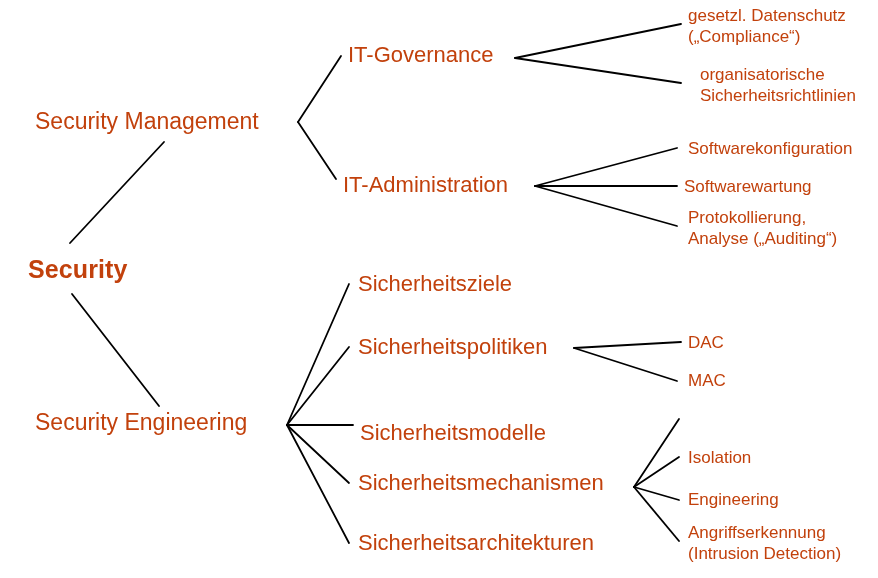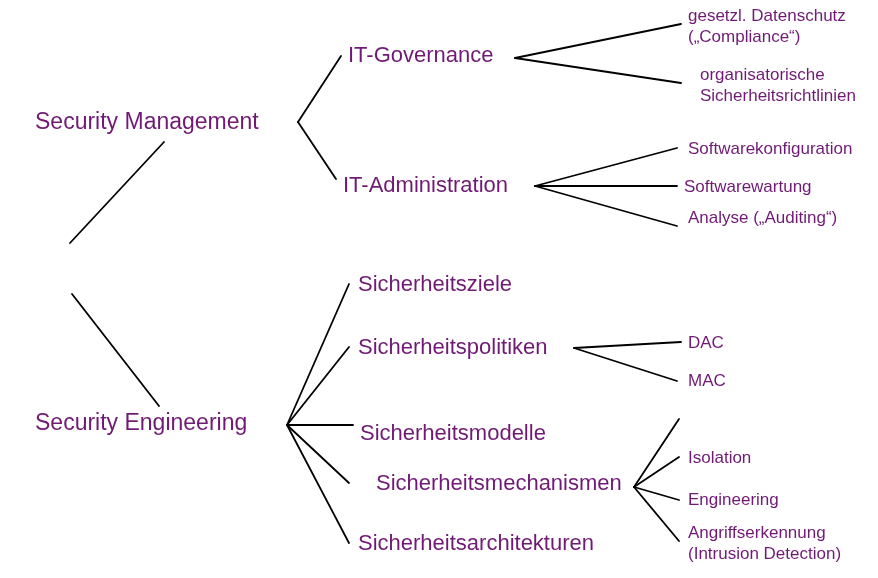--- a/index.html
+++ b/index.html
@@ -24,21 +24,21 @@
     left: 0;
     top: 0;
     width: 878px;
     height: 578px;
     pointer-events: none;
   }
   .node {
     position: absolute;
     white-space: nowrap;
     line-height: 1.15;
-    color: #701a75;
+    color: #c2410c;
   }
   
   .lvl-root {
     font-size: 25px;
     font-weight: bold;
     letter-spacing: 0.1px;
   }
   
   .lvl-1 {
     font-size: 23px;
@@ -90,54 +90,56 @@
       <line x1="574" y1="348" x2="681" y2="342"></line>
       <line x1="574" y1="348" x2="677" y2="381"></line>
 
       <line x1="634" y1="487" x2="679" y2="419"></line>
       <line x1="634" y1="487" x2="679" y2="457"></line>
       <line x1="634" y1="487" x2="679" y2="500"></line>
       <line x1="634" y1="487" x2="679" y2="541"></line>
     </g>
   </svg>
 
+  <div class="node lvl-root" style="left:28px; top:255px;">Security</div>
 
   <div class="node lvl-1" style="left:35px; top:108px;">Security Management</div>
 
   <div class="node lvl-1" style="left:35px; top:409px;">Security Engineering</div>
 
   <div class="node lvl-2" style="left:348px; top:42px;">IT-Governance</div>
 
   <div class="node lvl-2" style="left:343px; top:172px;">IT-Administration</div>
 
   <div class="node lvl-2" style="left:358px; top:271px;">Sicherheitsziele</div>
 
   <div class="node lvl-2" style="left:358px; top:334px;">Sicherheitspolitiken</div>
 
   <div class="node lvl-2" style="left:360px; top:412px;margin-top:8px;">Sicherheitsmodelle</div>
 
-  <div class="node lvl-2" style="left:376px; top:470px;">Sicherheitsmechanismen</div>
+  <div class="node lvl-2" style="left:358px; top:470px;">Sicherheitsmechanismen</div>
 
   <div class="node lvl-2" style="left:358px; top:530px;">Sicherheitsarchitekturen</div>
 
   <div class="node lvl-3" style="left:688px; top:6px;">
     <span class="leaf-line">gesetzl. Datenschutz</span>
     <span class="leaf-line">(„Compliance“)</span>
   </div>
 
   <div class="node lvl-3" style="left:688px; top:65px;margin-left:12px;">
     <span class="leaf-line">organisatorische</span>
     <span class="leaf-line">Sicherheitsrichtlinien</span>
   </div>
 
   <div class="node lvl-3" style="left:688px; top:139px;">Softwarekonfiguration</div>
 
   <div class="node lvl-3" style="left:684px; top:177px;">Softwarewartung</div>
 
   <div class="node lvl-3" style="left:688px; top:208px;">
+    <span class="leaf-line">Protokollierung,</span>
     <span class="leaf-line">Analyse („Auditing“)</span>
   </div>
 
   <div class="node lvl-3" style="left:688px; top:333px;">DAC</div>
 
   <div class="node lvl-3" style="left:688px; top:371px;">MAC</div>
 
 
   <div class="node lvl-3" style="left:688px; top:448px;">Isolation</div>
 

